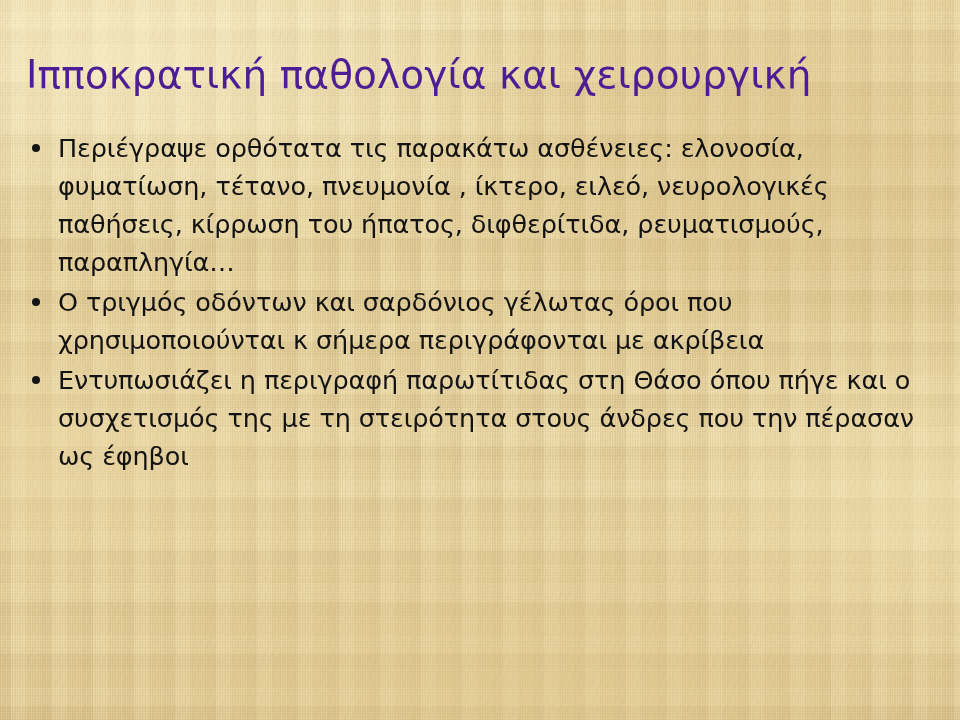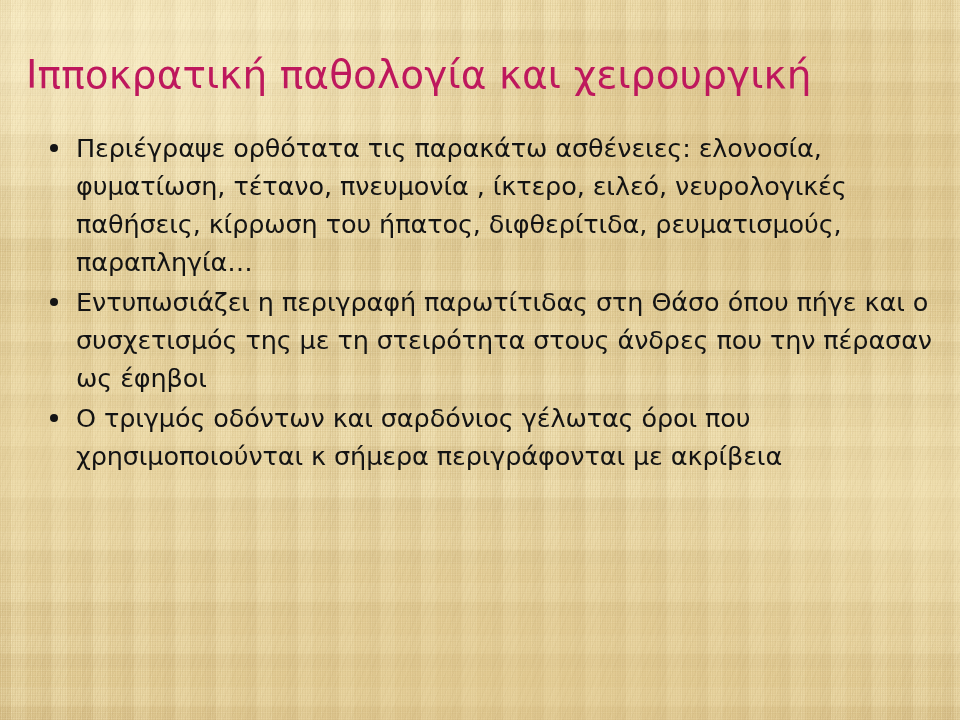--- a/index.html
+++ b/index.html
@@ -115,27 +115,27 @@
     position: absolute;
     left: 26px;
     top: 52px;
     width: 910px;
     margin: 0;
     font-family: "DejaVu Sans", "Liberation Sans", sans-serif;
     font-weight: 400;
     font-size: 39px;
     line-height: 46px;
     letter-spacing: 0.1px;
-    color: #be185d;
+    color: #4c1d95;
     white-space: nowrap;
   }
 
   .body-list {
     position: absolute;
-    left: 44px;
+    left: 26px;
     top: 129px;
     width: 912px;
     margin: 0;
     padding: 0;
     list-style: none;
   }
 
   .bullet-item {
     position: relative;
     margin: 0 0 2px 0;
@@ -178,25 +178,25 @@
 
     <ul class="body-list">
 
       <li class="bullet-item">
         <span class="dot"></span>
         <span class="text">Περιέγραψε ορθότατα τις παρακάτω ασθένειες:  ελονοσία, φυματίωση, τέτανο, πνευμονία , ίκτερο, ειλεό, νευρολογικές παθήσεις,   κίρρωση του ήπατος, διφθερίτιδα, ρευματισμούς, παραπληγία…</span>
       </li>
 
       <li class="bullet-item">
         <span class="dot"></span>
+        <span class="text">Ο τριγμός οδόντων και σαρδόνιος γέλωτας όροι που χρησιμοποιούνται κ σήμερα περιγράφονται με ακρίβεια</span>
+      </li>
+
+      <li class="bullet-item">
+        <span class="dot"></span>
         <span class="text">Εντυπωσιάζει η περιγραφή παρωτίτιδας  στη Θάσο όπου πήγε και ο συσχετισμός της με τη στειρότητα στους  άνδρες που την πέρασαν ως έφηβοι</span>
       </li>
 
-      <li class="bullet-item">
-        <span class="dot"></span>
-        <span class="text">Ο τριγμός οδόντων και σαρδόνιος γέλωτας όροι που χρησιμοποιούνται κ σήμερα περιγράφονται με ακρίβεια</span>
-      </li>
-
 
     </ul>
 
   </div>
 </div>
 
 </body></html>

